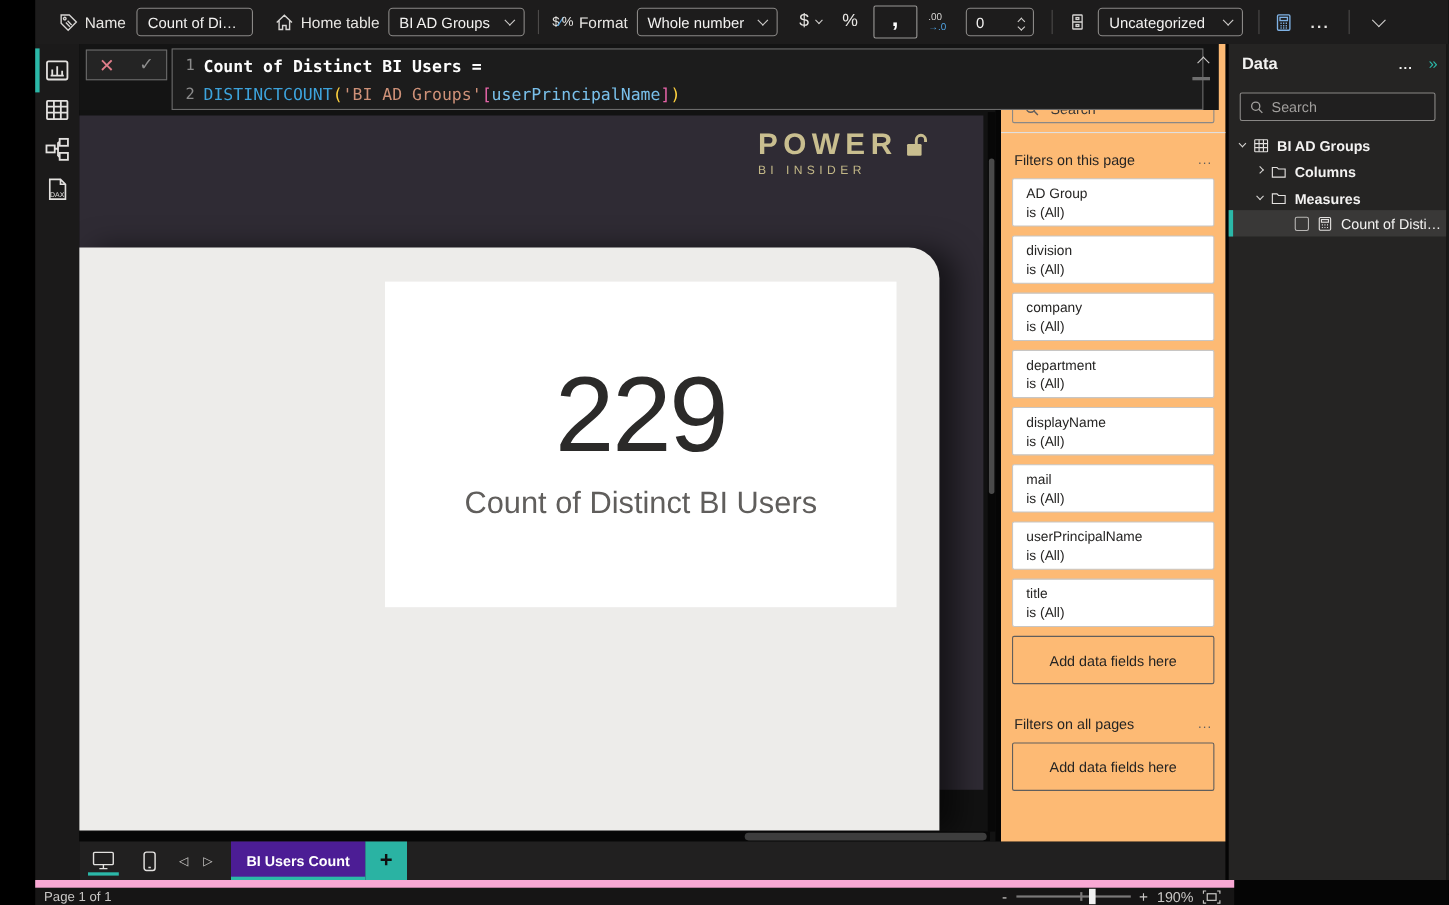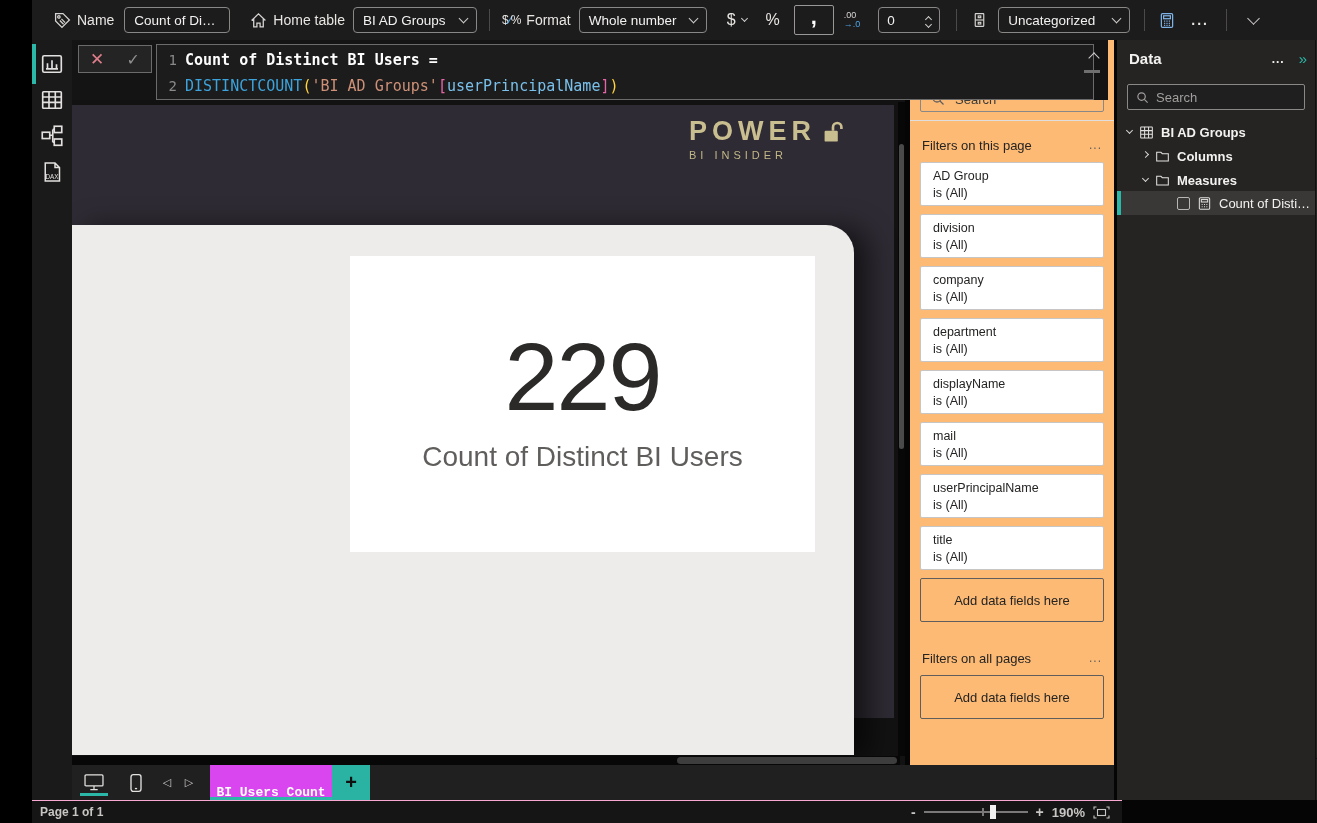--- a/index.html
+++ b/index.html
@@ -117,29 +117,29 @@
   #rr-divider { position:absolute; left:0; right:0; top:718px; height:1px; background:#121111; }
   #rr-gear { position:absolute; left:0; right:0; top:730px; text-align:center; font-size:19px; color:#e3e1df; }
 
   
   #tabbar { left:40px; top:765px; width:1042px; height:35px; background:#212020; display:flex;
             align-items:stretch; color:#d6d4d2; }
   #view-desktop { position:relative; width:44px; display:flex; align-items:center; justify-content:center; }
   #view-desktop .sel-underline { position:absolute; left:8px; right:8px; bottom:4px; height:3px; background:#2bb8a8; }
   #view-phone { width:40px; display:flex; align-items:center; justify-content:center; }
   .pg-arrow { width:22px; display:flex; align-items:center; justify-content:center; font-size:11px; color:#cfcdcb; }
-  #page-tab { position:relative; width:122px; display:flex; align-items:flex-end; justify-content:center;
-              font-size:13px; font-weight:bold; color:#ffffff; background:#d946ef;font-family:Liberation Mono, monospace; }
+  #page-tab { position:relative; width:122px; display:flex; align-items:center; justify-content:center;
+              font-size:13px; font-weight:bold; color:#ffffff; background:#4c1d95; }
   #page-tab .tab-underline { position:absolute; left:0; right:0; bottom:0; height:3px; background:#2bb8a8; }
   #new-page-btn { width:38px; background:#2ab3a3; display:flex; align-items:center; justify-content:center;
                   font-size:20px; font-weight:bold; color:#101010; }
 
   
-  #statusbar { left:0; top:800px; width:1090px; height:23px; background:#161515; border-top:1px solid #f9a8d4;
-               display:flex; align-items:center; color:#c8c6c4; font-size:12px;font-weight:bold; }
+  #statusbar { left:0; top:800px; width:1090px; height:23px; background:#161515; border-top:7px solid #f9a8d4;
+               display:flex; align-items:center; color:#c8c6c4; font-size:12px; }
   #status-page { margin-left:8px; }
   #zoom-cluster { margin-left:auto; margin-right:12px; display:flex; align-items:center; gap:8px; }
   #zoom-track { position:relative; width:104px; height:14px; }
   #zoom-line { position:absolute; left:0; right:0; top:6px; height:2px; background:#7a7878; }
   #zoom-tick { position:absolute; left:58px; top:3px; width:2px; height:8px; background:#7a7878; }
   #zoom-thumb { position:absolute; left:66px; top:0; width:6px; height:14px; background:#f0f0f0; }
 </style>
 </head>
 <body>
 

